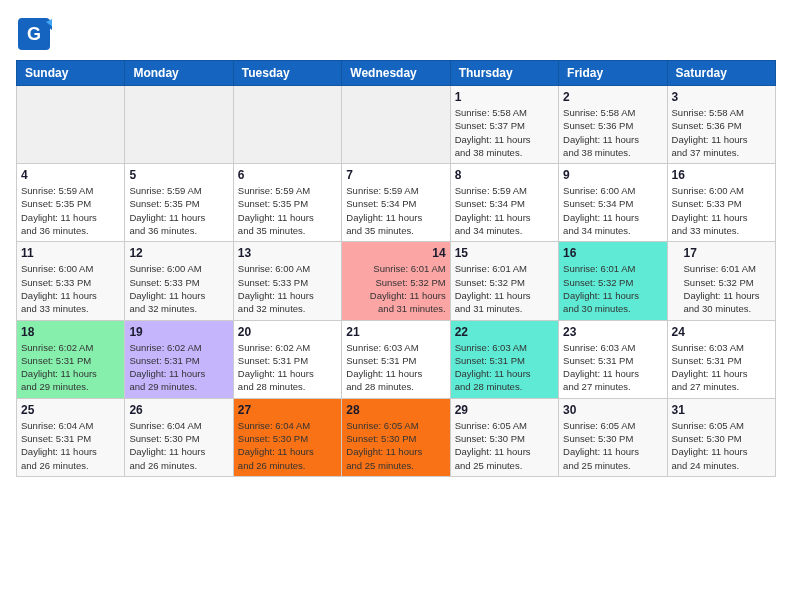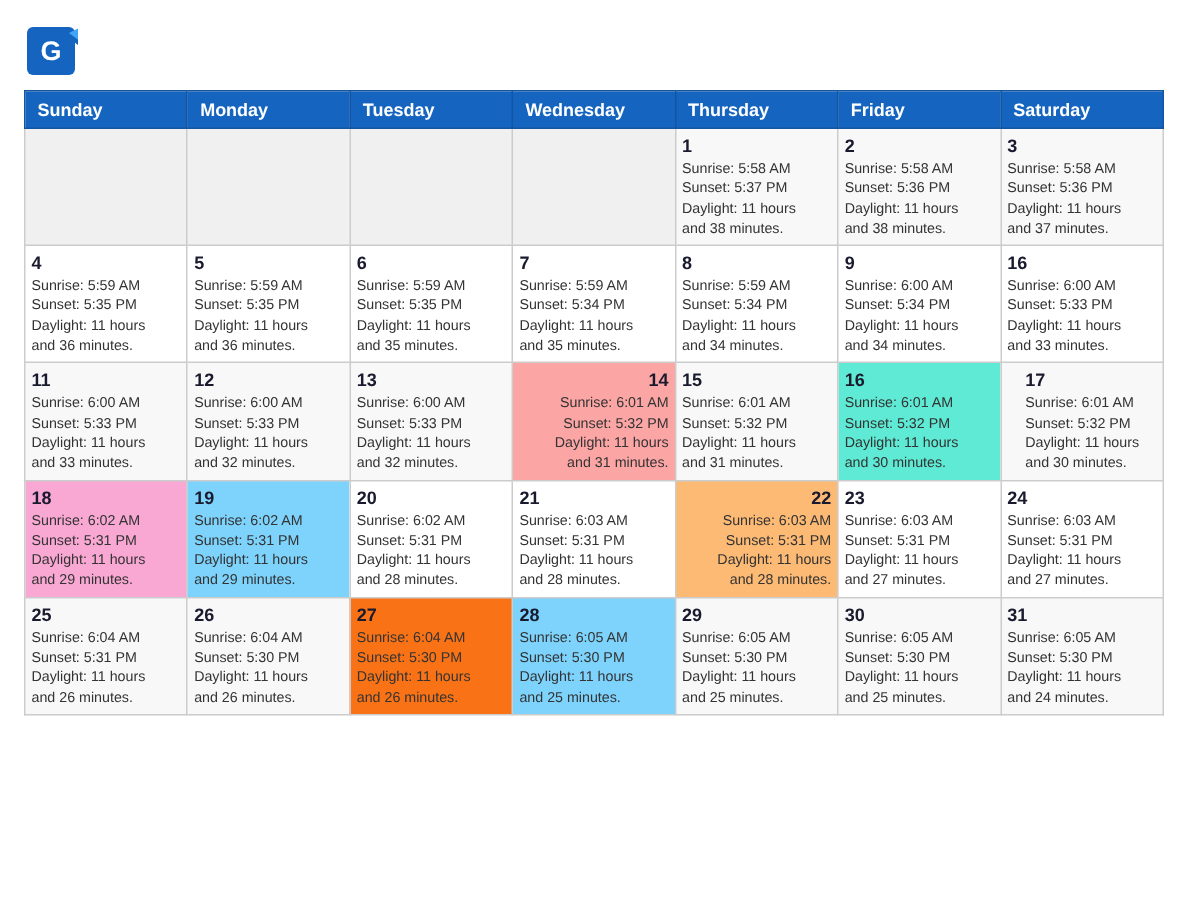--- a/index.html
+++ b/index.html
@@ -226,49 +226,49 @@
         </td>
         <td style="background: rgb(248, 248, 248); padding-left: 16px;">
           <span class="day-number">17</span>
           <div class="day-info" style="white-space: pre-line;">Sunrise: 6:01 AM
 Sunset: 5:32 PM
 Daylight: 11 hours
 and 30 minutes.</div>
         </td>
       </tr>
       <tr>
-        <td style="background: #f9a8d4;">
+        <td style="background: #86efac;">
           <span class="day-number">18</span>
           <div class="day-info" style="white-space: pre-line;">Sunrise: 6:02 AM
 Sunset: 5:31 PM
 Daylight: 11 hours
 and 29 minutes.</div>
         </td>
-        <td style="background: #7dd3fc;">
+        <td style="background: #c4b5fd;">
           <span class="day-number">19</span>
           <div class="day-info" style="white-space: pre-line;">Sunrise: 6:02 AM
 Sunset: 5:31 PM
 Daylight: 11 hours
 and 29 minutes.</div>
         </td>
         <td style="background: rgb(255, 255, 255);">
           <span class="day-number">20</span>
           <div class="day-info" style="white-space: pre-line;">Sunrise: 6:02 AM
 Sunset: 5:31 PM
 Daylight: 11 hours
 and 28 minutes.</div>
         </td>
         <td style="background: rgb(255, 255, 255);">
           <span class="day-number">21</span>
           <div class="day-info" style="white-space: pre-line;">Sunrise: 6:03 AM
 Sunset: 5:31 PM
 Daylight: 11 hours
 and 28 minutes.</div>
         </td>
-        <td style="background: #fdba74; text-align: right;">
+        <td style="background: #5eead4;">
           <span class="day-number">22</span>
           <div class="day-info" style="white-space: pre-line;">Sunrise: 6:03 AM
 Sunset: 5:31 PM
 Daylight: 11 hours
 and 28 minutes.</div>
         </td>
         <td style="background: rgb(255, 255, 255);">
           <span class="day-number">23</span>
           <div class="day-info" style="white-space: pre-line;">Sunrise: 6:03 AM
 Sunset: 5:31 PM
@@ -298,21 +298,21 @@
 Daylight: 11 hours
 and 26 minutes.</div>
         </td>
         <td style="background: #f97316;">
           <span class="day-number">27</span>
           <div class="day-info" style="white-space: pre-line;">Sunrise: 6:04 AM
 Sunset: 5:30 PM
 Daylight: 11 hours
 and 26 minutes.</div>
         </td>
-        <td style="background: #7dd3fc;">
+        <td style="background: #f97316;">
           <span class="day-number">28</span>
           <div class="day-info" style="white-space: pre-line;">Sunrise: 6:05 AM
 Sunset: 5:30 PM
 Daylight: 11 hours
 and 25 minutes.</div>
         </td>
         <td style="background: rgb(248, 248, 248);">
           <span class="day-number">29</span>
           <div class="day-info" style="white-space: pre-line;">Sunrise: 6:05 AM
 Sunset: 5:30 PM

